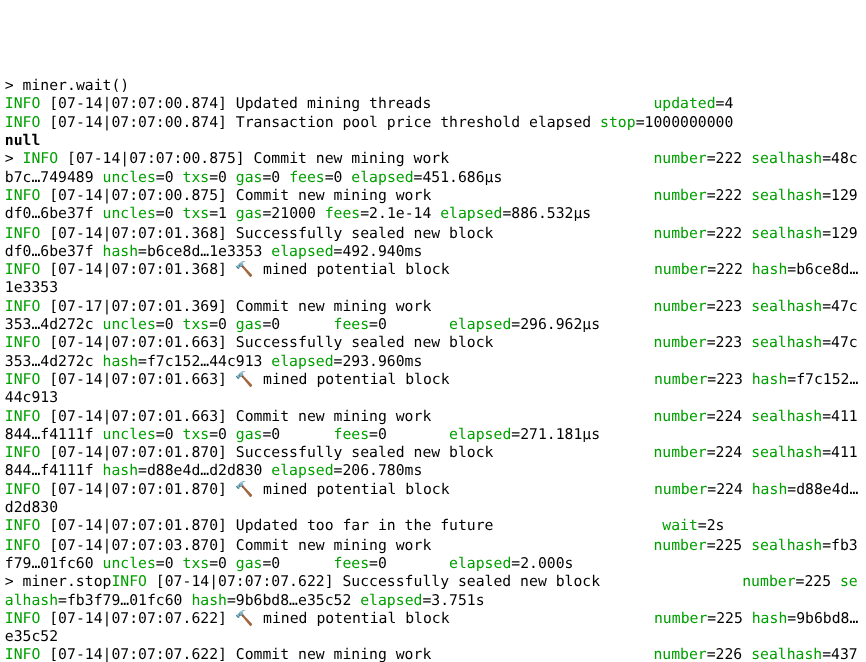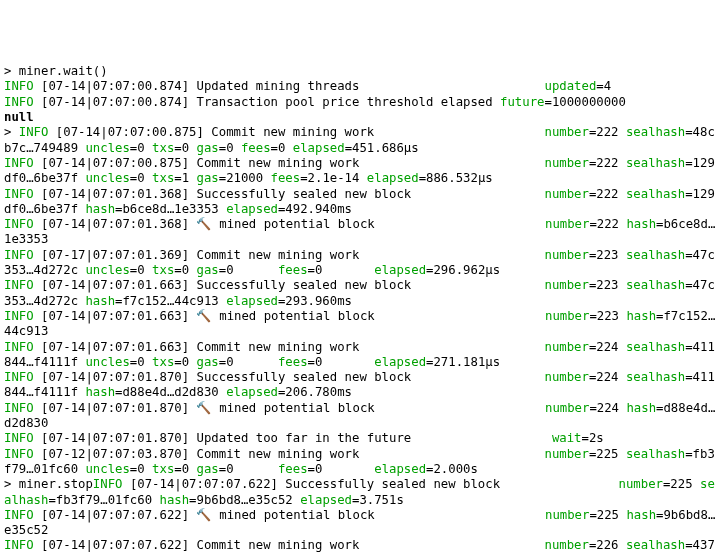--- a/index.html
+++ b/index.html
@@ -6,34 +6,34 @@
   .g{color:#00a000}
   .b{font-weight:bold}
   #out{padding:3px 4px 6px 4px}
 </style>
 </head>
 <body>
 
 
 <div id="out"><span>&gt; </span><span>miner.wait()</span>
 <span class="g">INFO</span> <span>[07-14|07:07:00.874]</span> <span>Updated mining threads</span>                         <span class="g">updated</span>=4
-<span class="g">INFO</span> <span>[07-14|07:07:00.874]</span> <span>Transaction pool price threshold elapsed</span> <span class="g">future</span>=1000000000
+<span class="g">INFO</span> <span>[07-14|07:07:00.874]</span> <span>Transaction pool price threshold elapsed</span> <span class="g">stop</span>=1000000000
 <span class="b">null</span>
 <span>&gt; </span><span class="g">INFO</span> <span>[07-14|07:07:00.875]</span> <span>Commit new mining work</span>                       <span class="g">number</span>=222 <span class="g">sealhash</span>=48cb7c…749489 <span class="g">uncles</span>=0 <span class="g">txs</span>=0 <span class="g">gas</span>=0 <span class="g">fees</span>=0 <span class="g">elapsed</span>=451.686µs
 <span class="g">INFO</span> <span>[07-14|07:07:00.875]</span> <span>Commit new mining work</span>                         <span class="g">number</span>=222 <span class="g">sealhash</span>=129df0…6be37f <span class="g">uncles</span>=0 <span class="g">txs</span>=1 <span class="g">gas</span>=21000 <span class="g">fees</span>=2.1e-14 <span class="g">elapsed</span>=886.532µs
 <span class="g">INFO</span> <span>[07-14|07:07:01.368]</span> <span>Successfully sealed new block</span>                  <span class="g">number</span>=222 <span class="g">sealhash</span>=129df0…6be37f <span class="g">hash</span>=b6ce8d…1e3353 <span class="g">elapsed</span>=492.940ms
 <span class="g">INFO</span> <span>[07-14|07:07:01.368]</span> <span>🔨 mined potential block</span>                       <span class="g">number</span>=222 <span class="g">hash</span>=b6ce8d…1e3353
 <span class="g">INFO</span> <span>[07-17|07:07:01.369]</span> <span>Commit new mining work</span>                         <span class="g">number</span>=223 <span class="g">sealhash</span>=47c353…4d272c <span class="g">uncles</span>=0 <span class="g">txs</span>=0 <span class="g">gas</span>=0      <span class="g">fees</span>=0       <span class="g">elapsed</span>=296.962µs
 <span class="g">INFO</span> <span>[07-14|07:07:01.663]</span> <span>Successfully sealed new block</span>                  <span class="g">number</span>=223 <span class="g">sealhash</span>=47c353…4d272c <span class="g">hash</span>=f7c152…44c913 <span class="g">elapsed</span>=293.960ms
 <span class="g">INFO</span> <span>[07-14|07:07:01.663]</span> <span>🔨 mined potential block</span>                       <span class="g">number</span>=223 <span class="g">hash</span>=f7c152…44c913
 <span class="g">INFO</span> <span>[07-14|07:07:01.663]</span> <span>Commit new mining work</span>                         <span class="g">number</span>=224 <span class="g">sealhash</span>=411844…f4111f <span class="g">uncles</span>=0 <span class="g">txs</span>=0 <span class="g">gas</span>=0      <span class="g">fees</span>=0       <span class="g">elapsed</span>=271.181µs
 <span class="g">INFO</span> <span>[07-14|07:07:01.870]</span> <span>Successfully sealed new block</span>                  <span class="g">number</span>=224 <span class="g">sealhash</span>=411844…f4111f <span class="g">hash</span>=d88e4d…d2d830 <span class="g">elapsed</span>=206.780ms
 <span class="g">INFO</span> <span>[07-14|07:07:01.870]</span> <span>🔨 mined potential block</span>                       <span class="g">number</span>=224 <span class="g">hash</span>=d88e4d…d2d830
 <span class="g">INFO</span> <span>[07-14|07:07:01.870]</span> <span>Updated too far in the future</span>                   <span class="g">wait</span>=2s
-<span class="g">INFO</span> <span>[07-12|07:07:03.870]</span> <span>Commit new mining work</span>                         <span class="g">number</span>=225 <span class="g">sealhash</span>=fb3f79…01fc60 <span class="g">uncles</span>=0 <span class="g">txs</span>=0 <span class="g">gas</span>=0      <span class="g">fees</span>=0       <span class="g">elapsed</span>=2.000s
+<span class="g">INFO</span> <span>[07-14|07:07:03.870]</span> <span>Commit new mining work</span>                         <span class="g">number</span>=225 <span class="g">sealhash</span>=fb3f79…01fc60 <span class="g">uncles</span>=0 <span class="g">txs</span>=0 <span class="g">gas</span>=0      <span class="g">fees</span>=0       <span class="g">elapsed</span>=2.000s
 <span>&gt; miner.stop</span><span class="g">INFO</span> <span>[07-14|07:07:07.622]</span> <span>Successfully sealed new block</span>                <span class="g">number</span>=225 <span class="g">sealhash</span>=fb3f79…01fc60 <span class="g">hash</span>=9b6bd8…e35c52 <span class="g">elapsed</span>=3.751s
 <span class="g">INFO</span> <span>[07-14|07:07:07.622]</span> <span>🔨 mined potential block</span>                       <span class="g">number</span>=225 <span class="g">hash</span>=9b6bd8…e35c52
 <span class="g">INFO</span> <span>[07-14|07:07:07.622]</span> <span>Commit new mining work</span>                         <span class="g">number</span>=226 <span class="g">sealhash</span>=43739f…3a659e =0 =0 =0      =0       =224.994µs
                 =226 =43739f…3a659e =7ccadf…bc2150 =607.997ms
                          =226 =7ccadf…bc2150
 </div>
 
 
 
 </body></html>

